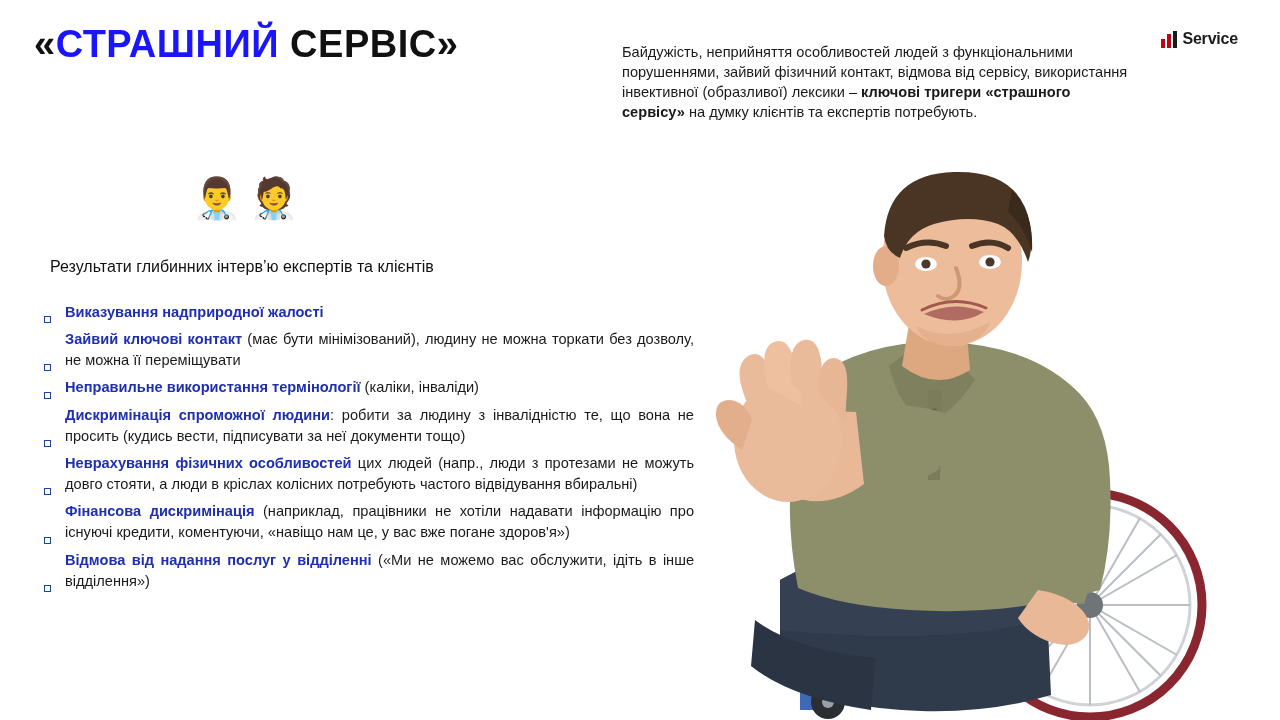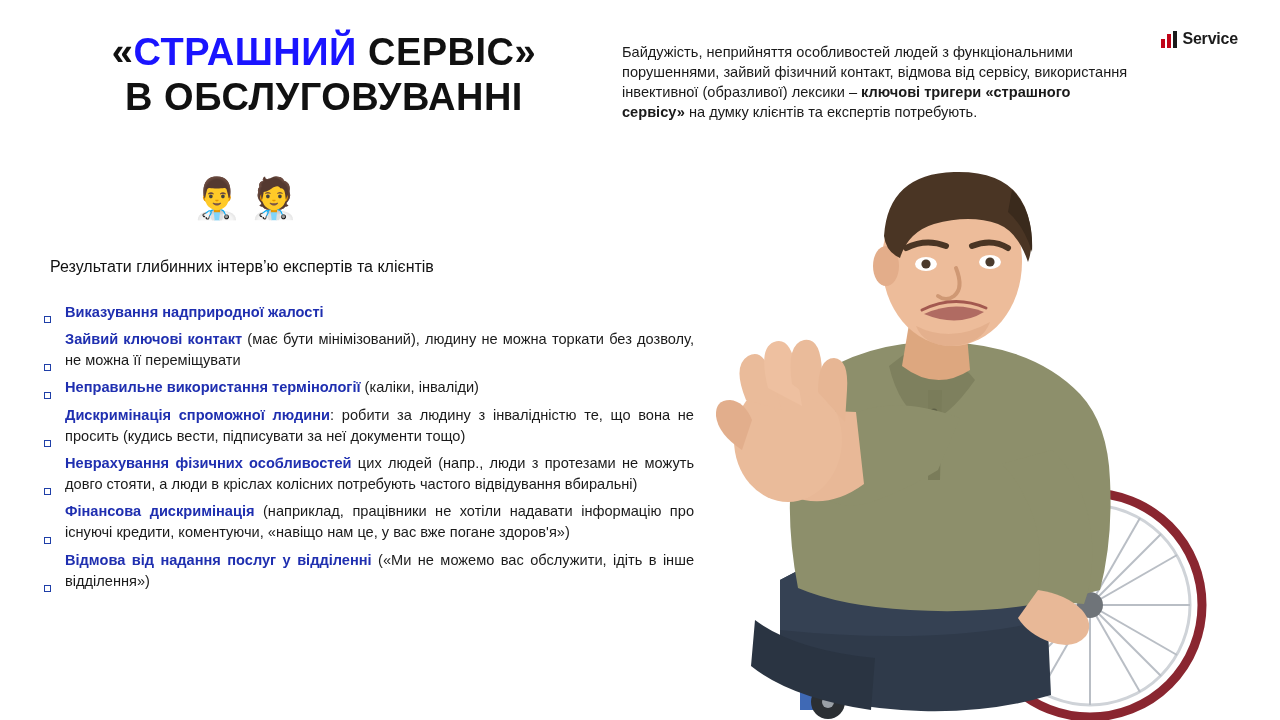--- a/index.html
+++ b/index.html
@@ -12,23 +12,22 @@
     background: #ffffff;
     font-family: "Liberation Sans", sans-serif;
     overflow: hidden;
     position: relative;
   }
 
   
   .title-block {
     position: absolute;
     left: 34px;
-    top: 30px;
+    top: 22px;
     width: 580px;
-    text-align: center;
   }
   .title-line {
     font-size: 38px;
     font-weight: bold;
     color: #111111;
     letter-spacing: 0.5px;
     line-height: 1.18;
     white-space: nowrap;
   }
   .title-line .accent {
@@ -137,21 +136,20 @@
   }
   .photo svg { display: block; }
 </style>
 </head>
 <body>
 
 <div class="title-block">
   <div class="title-line">
     <span>«</span><span class="accent">СТРАШНИЙ</span><span> СЕРВІС»</span>
   </div>
-  <div class="title-line">В ОБСЛУГОВУВАННІ</div>
 </div>
 
 <div class="intro">
   <span>Байдужість, неприйняття особливостей людей з функціональними порушеннями, зайвий фізичний контакт, відмова від сервісу, використання інвективної (образливої) лексики – </span><b>ключові тригери «страшного сервісу»</b><span> на думку клієнтів та експертів потребують.</span>
 </div>
 
 <div class="logo">
   <span class="logo-bars">
     <i></i>
       <i></i>

